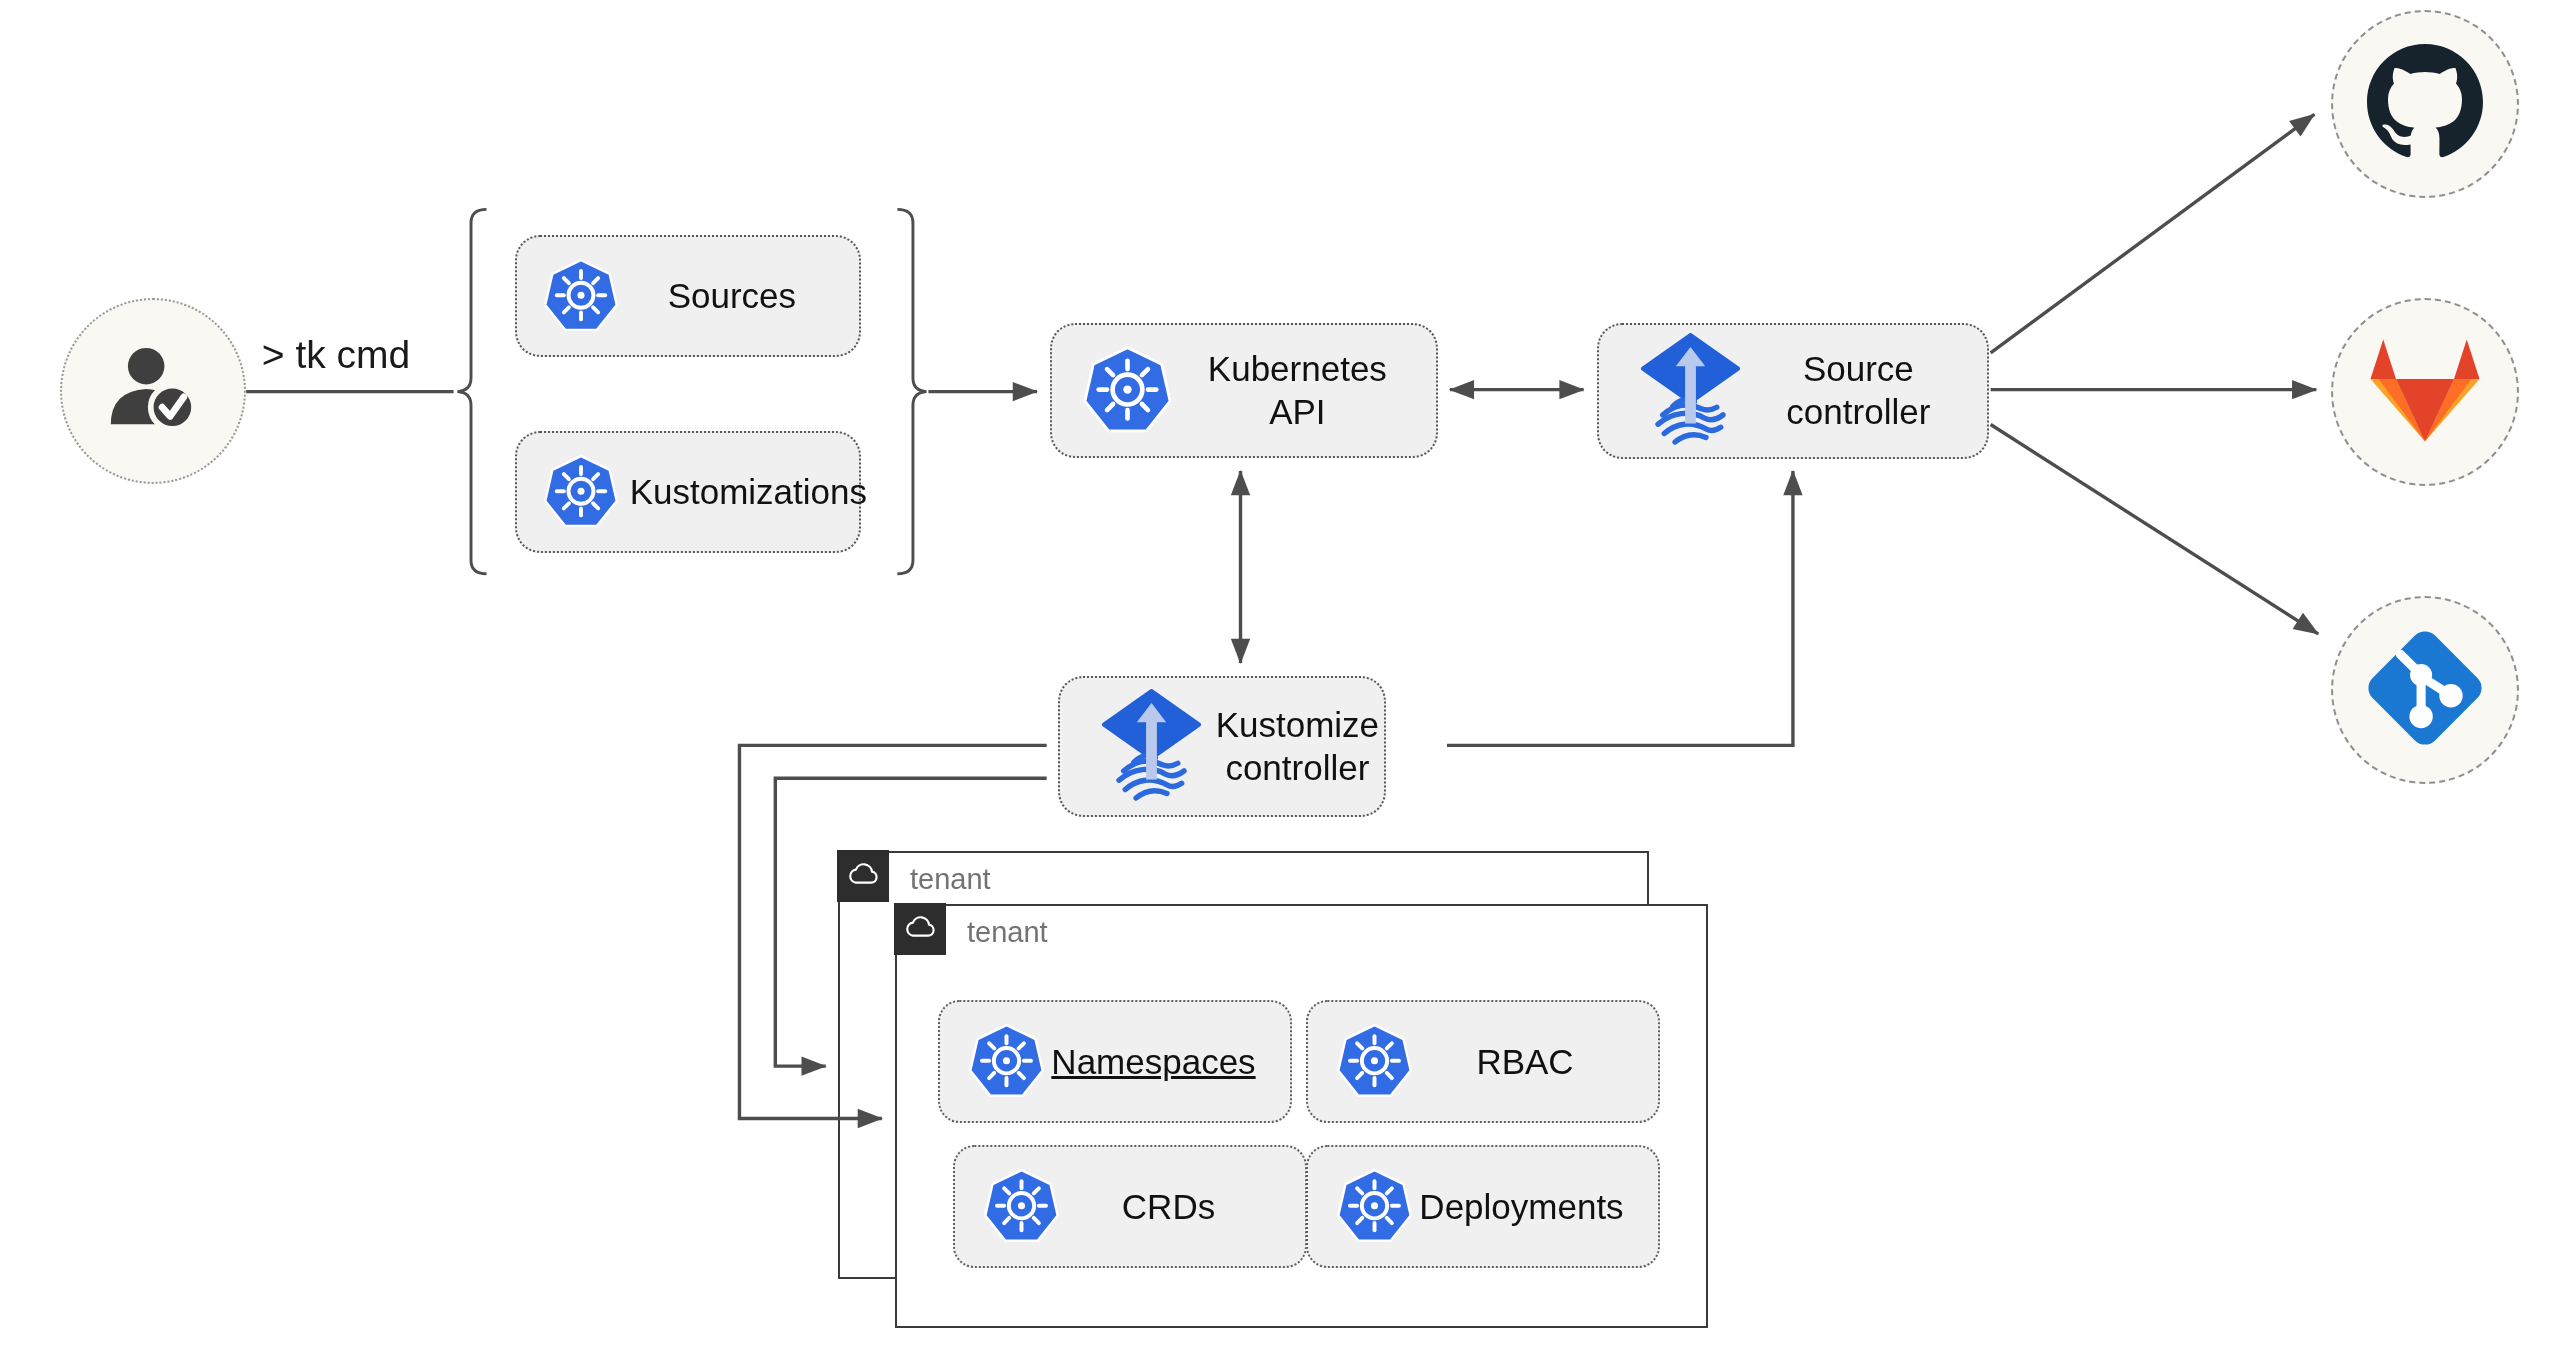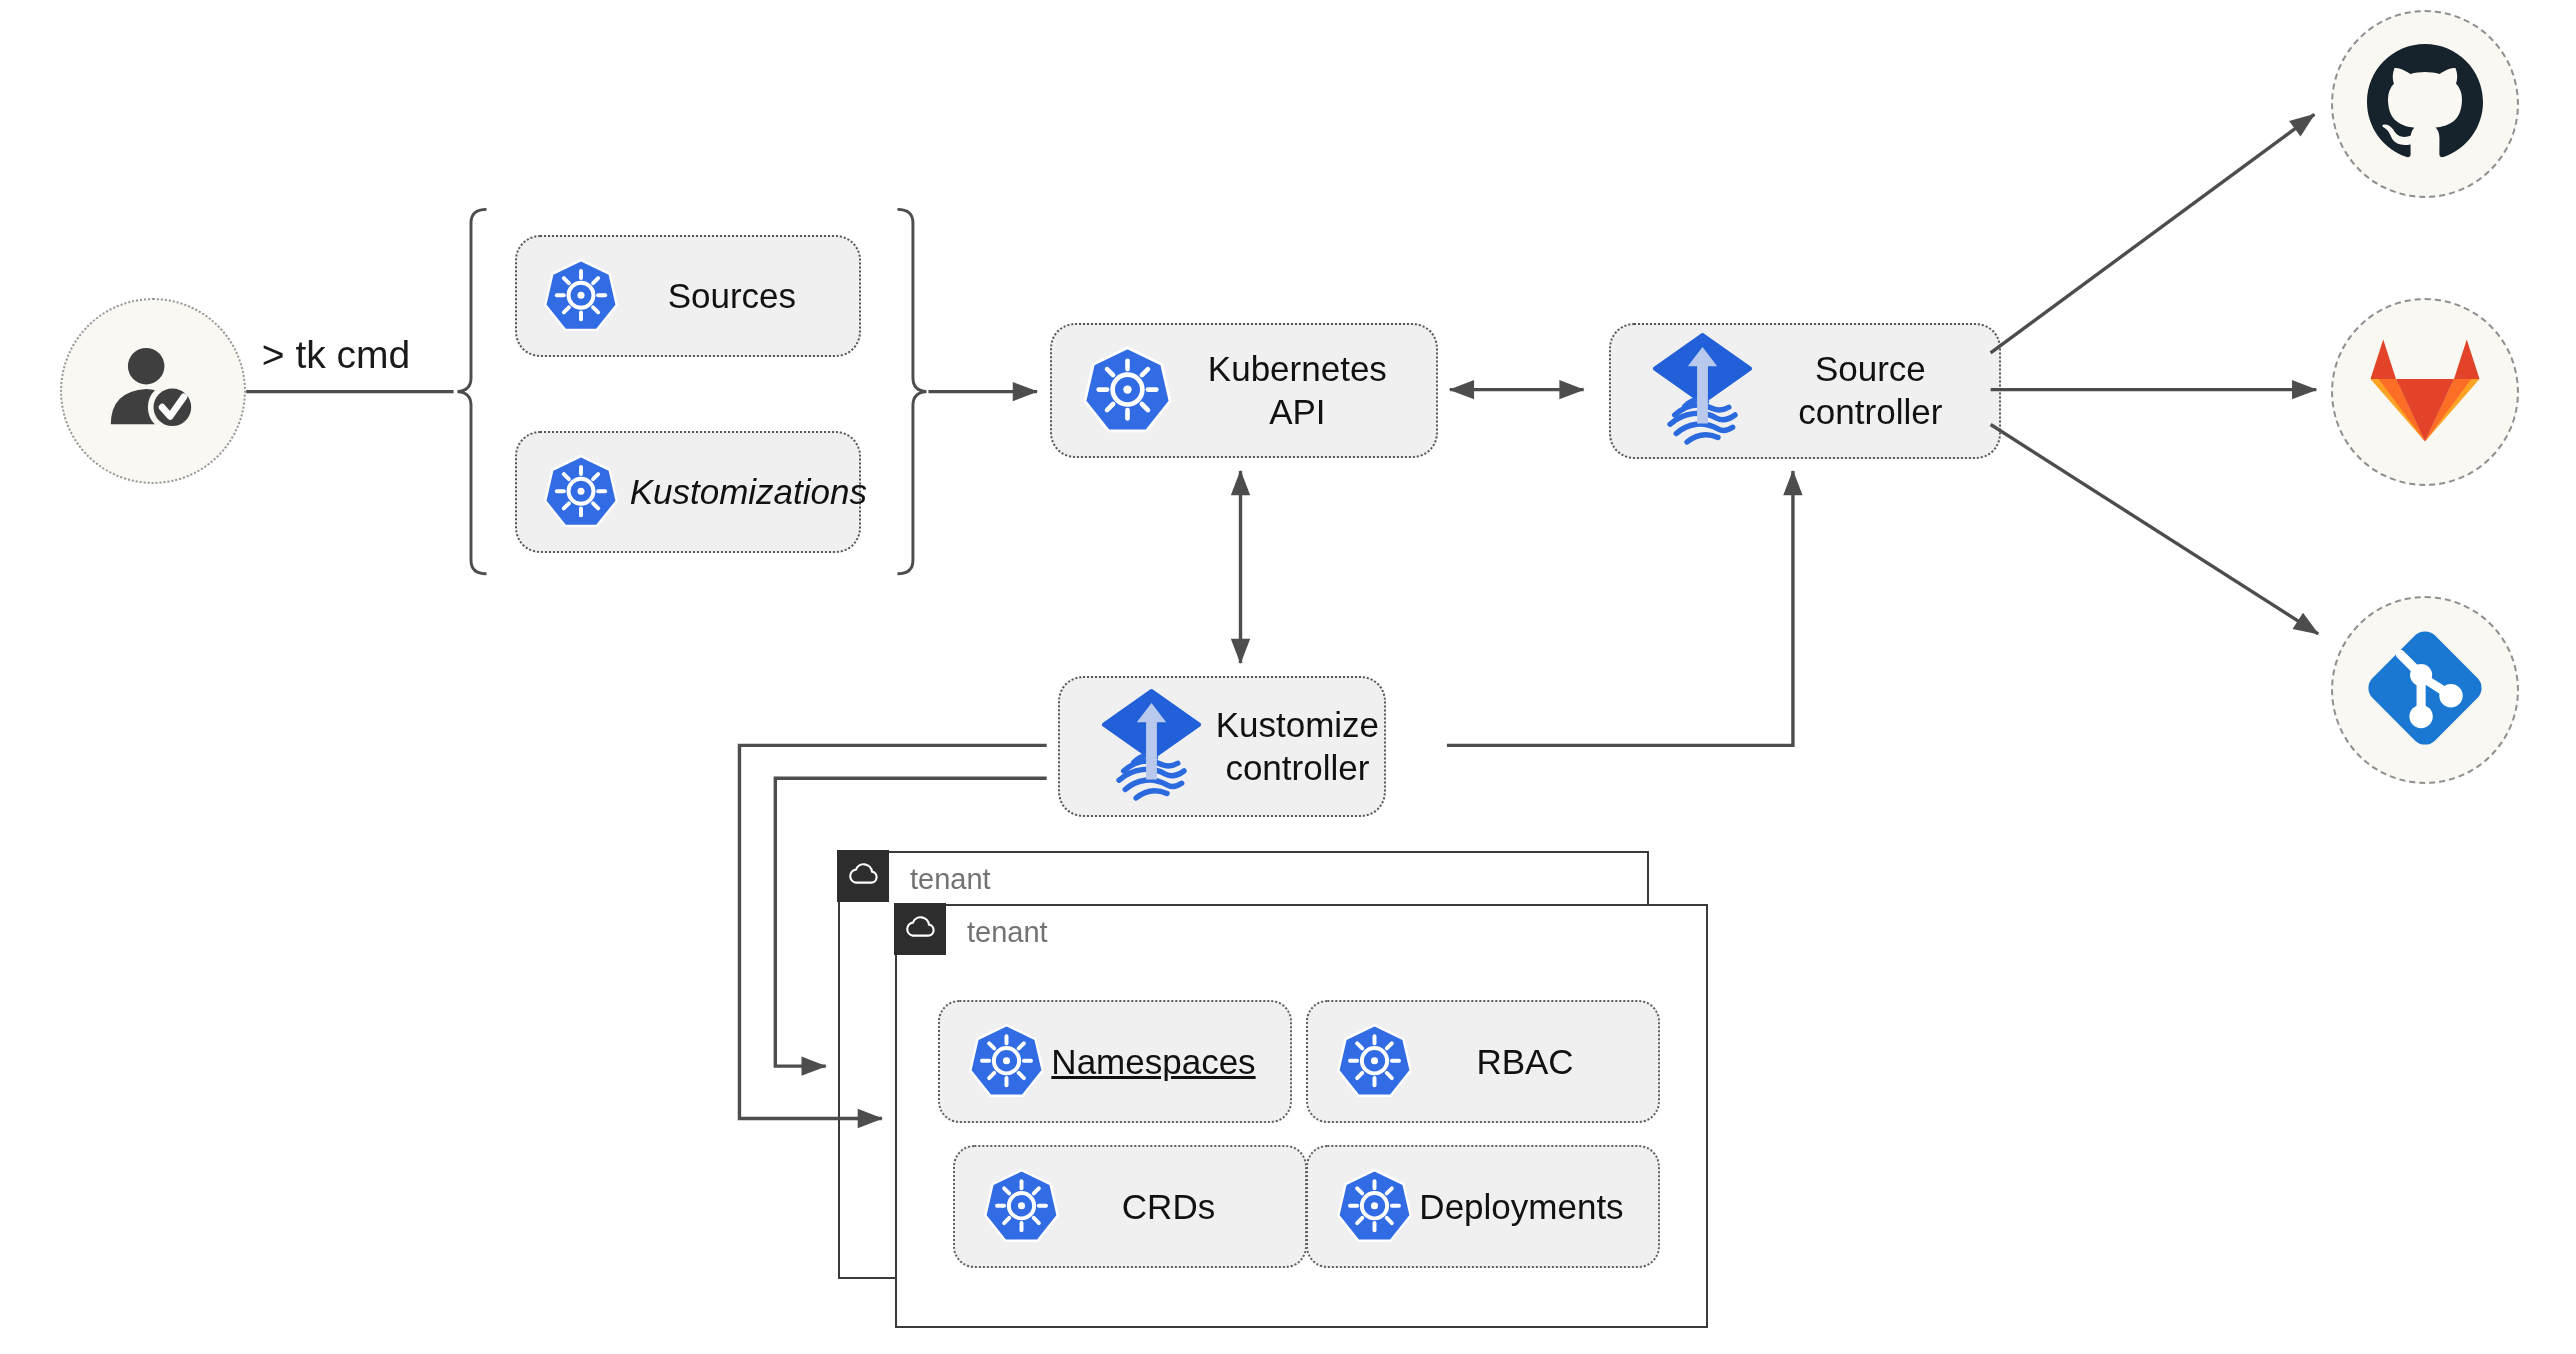--- a/index.html
+++ b/index.html
@@ -124,39 +124,39 @@
 
   <div class="node" style="left:515px;top:235px;width:346px;height:122px;">
     <span class="icon" style="margin-left:25px;">
       <svg width="78" height="78" viewBox="0 0 80 80">
           <use href="#k8s"></use>
         </svg>
     </span>
     <span class="node-label">Sources</span>
   </div>
 
-  <div class="node" style="left:515px;top:431px;width:346px;height:122px;font-style:italic;">
+  <div class="node" style="left:515px;top:431px;width:346px;height:122px;">
     <span class="icon" style="margin-left:25px;">
       <svg width="78" height="78" viewBox="0 0 80 80">
           <use href="#k8s"></use>
         </svg>
     </span>
     <span class="node-label">Kustomizations</span>
   </div>
 
   <div class="node" style="left:1050px;top:323px;width:388px;height:135px;">
     <span class="icon" style="margin-left:29px;">
       <svg width="93" height="93" viewBox="0 0 96 96">
           <use href="#k8s"></use>
         </svg>
     </span>
     <span class="node-label">Kubernetes API</span>
   </div>
 
-  <div class="node" style="left:1597px;top:323px;width:392px;height:136px;margin-left:12px;">
+  <div class="node" style="left:1597px;top:323px;width:392px;height:136px;">
     <span class="icon" style="margin-left:37px;">
       <svg width="109" height="116" viewBox="0 0 140 150">
           <use href="#flux"></use>
         </svg>
     </span>
     <span class="node-label" style="max-width:223px;">Source controller</span>
   </div>
 
   <div class="node" style="left:1050px;top:676px;width:328px;height:141px;margin-left:8px;">
     <span class="icon" style="margin-left:37px;">

